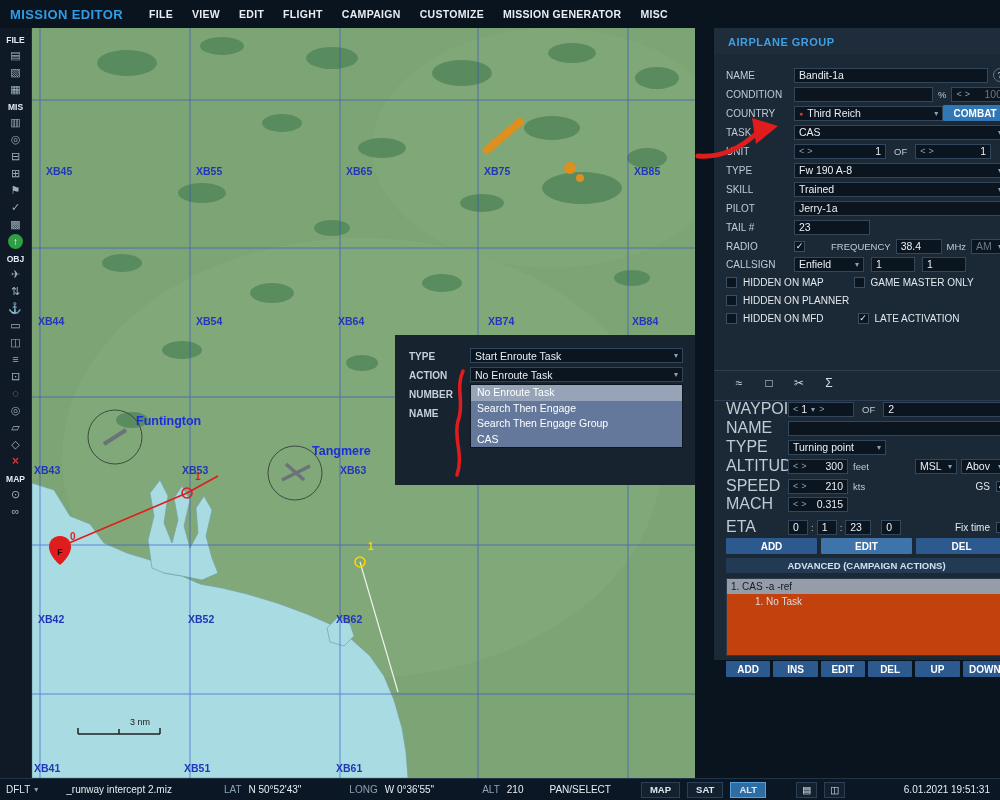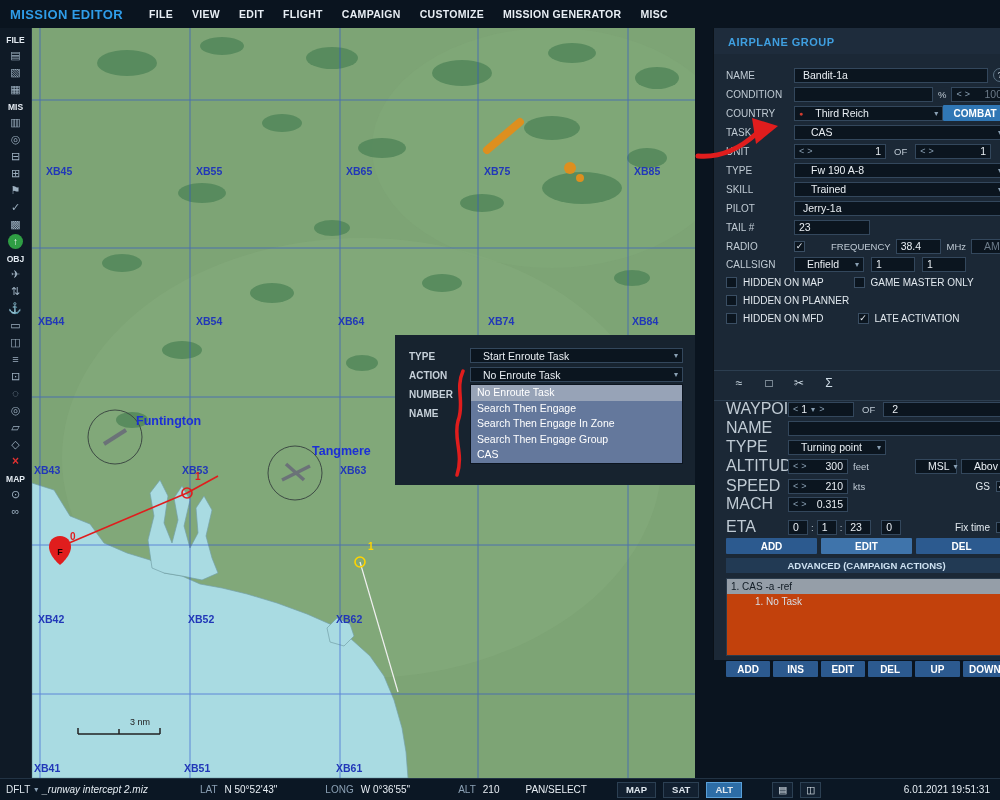--- a/index.html
+++ b/index.html
@@ -28,21 +28,21 @@
   svg text { font-family:"Liberation Sans", sans-serif; }
   .gridlab { fill:#2137b8; font-size:10.5px; font-weight:bold; }
   .townlab { fill:#1b2fd6; font-size:12.5px; font-weight:bold; }
   .rl { font-size:10px; font-weight:bold; }
   .scaletxt { fill:#222; font-size:9px; }
 
   
   .ctl { background:#0b151f; border:1px solid #33475c; height:15px; display:flex; align-items:center;
          font-size:10.5px; color:#e9eef3; padding:0 4px; }
   .ctl.dim { color:#6c7b89; }
-  .grow { flex:1;padding-left:8px; }
+  .grow { flex:1; }
   .chev { color:#8aa0b4; font-size:8px; margin-left:4px; font-style:normal; }
   .ar { color:#8aa0b4; font-size:9px; margin-right:3px; font-style:normal; }
   .spinval { margin-left:auto; }
   .dot { color:#d23c2f; font-size:7px; margin-right:4px; }
   .cb { width:11px; height:11px; background:#0b151f; border:1px solid #3a4e63; display:flex;
         align-items:center; justify-content:center; flex-shrink:0; }
   .cb i { color:#e9eef3; font-size:9px; font-style:normal; line-height:1; }
   .cblab { color:#e2e9ef; font-size:10px; margin-left:6px; }
   .unit { color:#bfcad4; font-size:9.5px; margin:0 5px; }
   .btn { background:#2c5a8f; color:#fff; font-size:10px; font-weight:bold; height:16px; border-radius:1px;
@@ -79,21 +79,21 @@
   .advbtn { background:#223a54; color:#cfe2f2; font-size:9.5px; font-weight:bold; height:15px; flex:1;
             display:flex; align-items:center; justify-content:center; }
   .actlist { position:absolute; left:12px; top:550px; width:281px; height:78px; background:#c2410c; border:1px solid #2a3b4c; }
   .acthead { background:#959ea8; color:#111b24; font-size:10px; height:15px; line-height:15px; padding-left:4px; }
   .actitem { color:#d6dee6; font-size:10px; height:15px; line-height:15px; padding-left:28px; }
 
   
   .statusbar { position:absolute; left:0; bottom:0; right:0; height:22px; background:#0b1724;
                border-top:1px solid #223344; display:flex; align-items:center; padding:0 6px; font-size:10px; }
   .dflt { color:#dfe7ee; display:flex; align-items:center; }
-  .fname { color:#e6edf3; margin-left:4px;font-style:italic; }
+  .fname { color:#e6edf3; margin-left:28px; }
   .slab { color:#8ba0b4; margin-left:48px; }
   .slab.first { margin-left:52px; }
   .sval { color:#e8eef4; margin-left:7px; }
   .mode { margin-left:26px; }
   .sbtn { border:1px solid #2c4053; background:#122030; color:#dfe7ee; font-size:9.5px; font-weight:bold;
           height:16px; display:flex; align-items:center; padding:0 8px; margin-left:7px; }
   .sbtn.active { background:#2d6da6; border-color:#5aa0d8; }
   .sbtn.icon { padding:0 5px; font-weight:normal; }
   .mfirst { margin-left:30px; }
   .dtime { color:#e6edf3; margin-left:auto; margin-right:4px; }
@@ -275,21 +275,20 @@
       <span class="grow">Start Enroute Task</span>
         <i class="chev">▾</i>
     </div>
     <div class="ctl dctl" style="top:32px">
       <span class="grow">No Enroute Task</span>
         <i class="chev">▾</i>
     </div>
     <div class="optlist">
         <div class="opt sel">No Enroute Task</div>
         <div class="opt">Search Then Engage</div>
-        <div class="opt">Search Then Engage In Zone</div>
         <div class="opt">Search Then Engage Group</div>
         <div class="opt">CAS</div>
       </div>
     <svg id="squiggle" width="20" height="110" viewBox="0 0 20 110">
       <path d="M12,2 C4,20 14,34 7,52 C2,70 13,84 6,106" fill="none" stroke="#e01d1d" stroke-width="3.5" stroke-linecap="round"></path>
     </svg>
   </section>
 
   <svg id="arrow" width="90" height="48" viewBox="0 0 90 48">
     <path d="M4,44 C26,46 44,38 62,22" stroke="#e01d1d" stroke-width="5" fill="none" stroke-linecap="round"></path>

